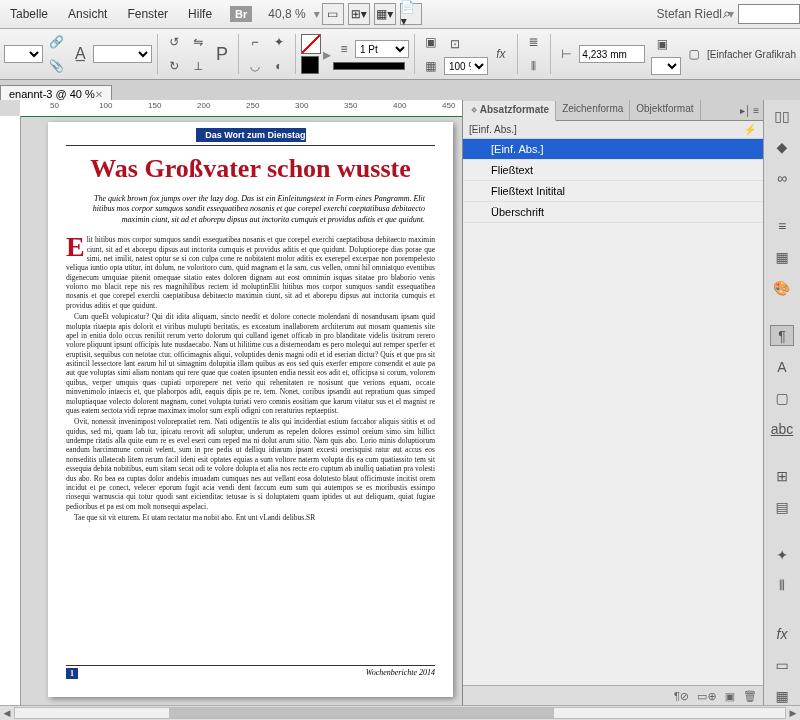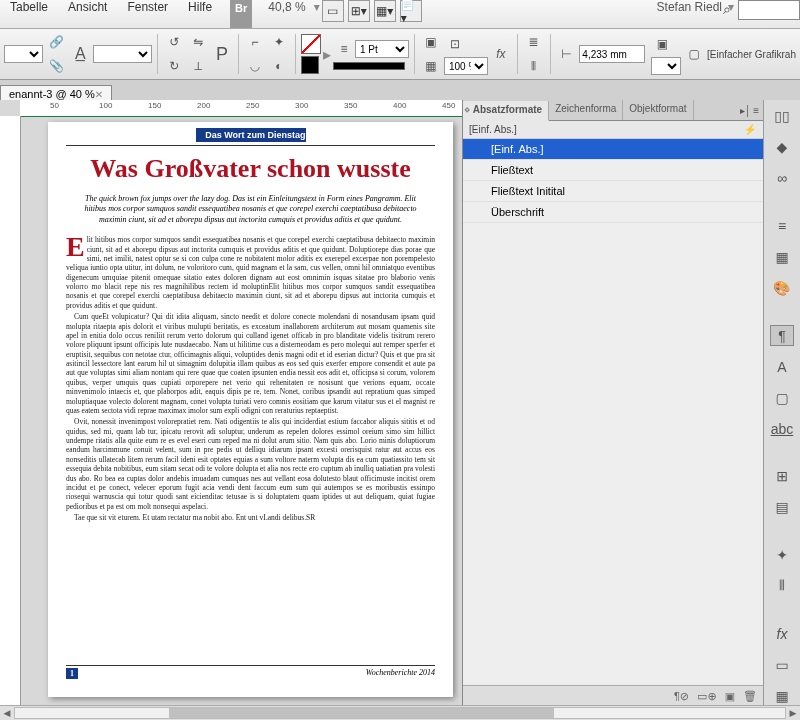--- a/index.html
+++ b/index.html
@@ -1,17 +1,17 @@
 <!DOCTYPE html>
 <html><head>
 <meta charset="utf-8">
 <style>
 html,body{margin:0;padding:0;font-family:Arial,Helvetica,sans-serif;background:#f0f0f0;overflow:hidden}
 body{width:800px;height:720px;position:relative}
-.menubar{height:28px;background:linear-gradient(#f8f8f8,#e8e8e8);border-bottom:1px solid #aaa;display:flex;font-size:12px;color:#333}
+.menubar{height:28px;background:linear-gradient(#f8f8f8,#e8e8e8);border-bottom:1px solid #aaa;display:flex;align-items:center;font-size:12px;color:#333}
 .menubar .mi{padding:0 10px;cursor:pointer}
 .menubar .spacer{flex:1}
 .menubar .br{background:#999;color:#fff;padding:2px 5px;font-weight:bold;margin:0 8px;font-size:11px}
 .menubar .zoom{color:#555;margin:0 8px}
 .menubar .tbtn{width:20px;height:20px;border:1px solid #999;background:#eee;margin:0 2px;display:flex;align-items:center;justify-content:center}
 .menubar .search{width:60px;height:18px;background:#fff;border:1px solid #888;margin-left:4px;position:relative}
 .menubar .search::before{content:"⌕";position:absolute;left:-16px;color:#555;font-size:14px}
 .toolbar{height:50px;background:linear-gradient(#f5f5f5,#e0e0e0);border-bottom:1px solid #999;display:flex;align-items:center;padding:0 4px;gap:2px}
 .toolbar .sel{border:1px solid #999;background:#fff;height:18px;font-size:10px}
 .toolbar .ico{width:20px;height:20px;border:1px solid transparent;display:flex;align-items:center;justify-content:center;color:#555;font-size:12px}
@@ -26,21 +26,21 @@
 .work{position:absolute;top:100px;left:0;right:0;bottom:14px;display:flex}
 .canvas-area{flex:1;position:relative;background:#d8d8d8;overflow:hidden}
 .hruler{position:absolute;top:0;left:20px;right:0;height:16px;background:#fff;border-bottom:1px solid #15803d;font-size:8px;color:#555}
 .hruler span{position:absolute;top:1px}
 .vruler{position:absolute;top:16px;left:0;width:20px;bottom:0;background:#fff;border-right:1px solid #999}
 .page{position:absolute;top:22px;left:48px;width:405px;height:575px;background:#fff;box-shadow:2px 2px 6px rgba(0,0,0,.4)}
 .page-inner{position:absolute;top:6px;left:18px;right:18px;bottom:6px}
 .banner{background:#163a8a;color:#fff;text-align:right;font-size:9px;padding:2px 0;width:110px;margin:0 auto;font-weight:bold}
 .sep{border-top:1px solid #333;margin:3px 0 8px}
 .headline{color:#b01020;font-family:Georgia,'Times New Roman',serif;font-weight:bold;font-size:26px;text-align:center;margin:8px 0 10px}
-.intro{font-family:Georgia,serif;font-style:italic;font-size:8px;text-align:center;line-height:1.3;margin:0 10px 10px}
+.intro{font-family:Georgia,serif;font-style:italic;font-size:8px;text-align:right;line-height:1.3;margin:0 10px 10px}
 .body{font-family:Georgia,serif;font-size:7.5px;line-height:1.25;text-align:justify;color:#222}
 .body p{margin:0 0 2px;text-indent:8px}
 .body p.first{text-indent:0}
 .dropcap{float:left;font-size:28px;line-height:24px;font-weight:bold;color:#b01020;font-family:Georgia,serif;padding-right:2px}
 .footer{position:absolute;bottom:18px;left:18px;right:18px;border-top:1px solid #333;font-size:8px;font-family:Georgia,serif;display:flex;justify-content:space-between;padding-top:2px;font-style:italic}
 .pgnum{background:#163a8a;color:#fff;padding:1px 4px;font-style:normal;font-weight:bold}
 .panels{width:300px;background:#e8e8e8;border-left:1px solid #888;display:flex;flex-direction:column}
 .panel-tabs{height:20px;display:flex;background:#d0d0d0;border-bottom:1px solid #888;font-size:10px}
 .panel-tabs .pt{padding:3px 6px;border-right:1px solid #aaa;color:#555;cursor:pointer}
 .panel-tabs .pt.active{background:#e8e8e8;font-weight:bold;border-bottom:1px solid #e8e8e8;position:relative;top:1px}
@@ -181,21 +181,21 @@
       </div>
       <div class="footer">
         <span class="pgnum">1</span>
         <span>Wochenberichte 2014</span>
       </div>
     </div>
   </div>
 
   <div class="panels">
     <div class="panel-tabs">
-      <span class="pt active" style="padding-left:1px"><span style="color:#888">⋄ </span><span>Absatzformate</span></span>
+      <span class="pt active" style="padding-left:8px"><span style="color:#888">⋄ </span><span>Absatzformate</span></span>
       <span class="pt">Zeichenforma</span>
       <span class="pt">Objektformat</span>
       <span class="pctl">
           <span>▸│</span>
           <span>≡</span>
         </span>
     </div>
     <div class="subhead">
       <span>[Einf. Abs.]</span>
       <span>⚡</span>

